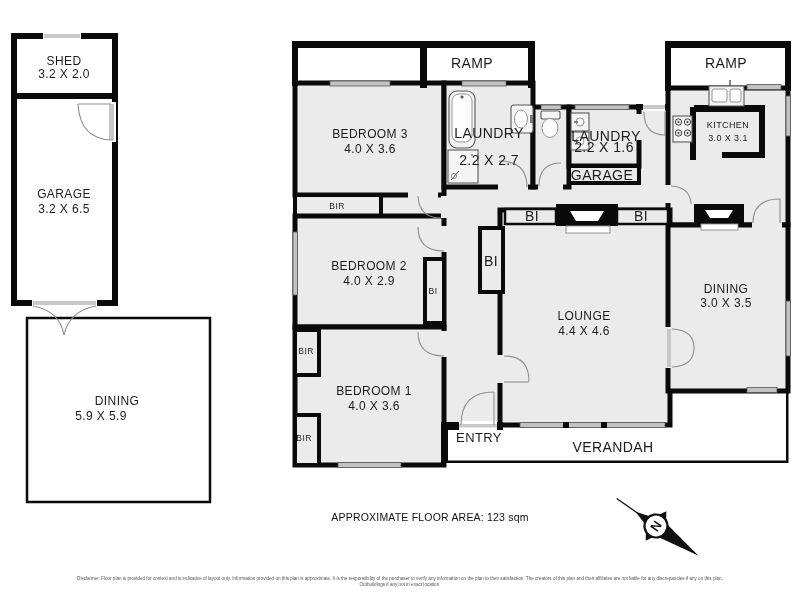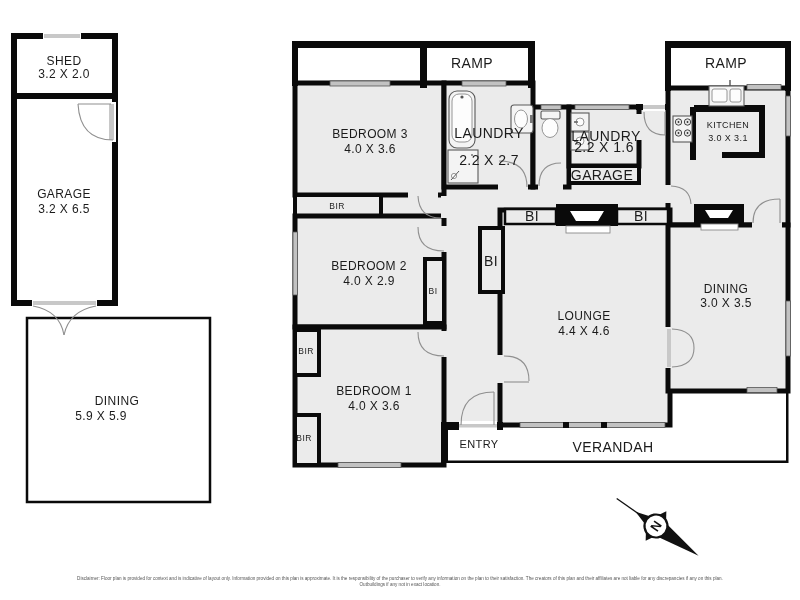--- a/index.html
+++ b/index.html
@@ -19,21 +19,21 @@
   .arc{fill:none;stroke:#8f8f8f;stroke-width:1.1;}
   .fx{stroke:#5a5a5a;stroke-width:1.1;fill:#f4f4f4;}
   .fxi{stroke:#8a8a8a;stroke-width:0.9;fill:#fdfdfd;}
   .hearth{fill:#ffffff;stroke:#8a8a8a;stroke-width:0.9;}
   .lbl{position:absolute;transform:translate(-50%,-50%);white-space:nowrap;
        color:#1b1b1b;letter-spacing:0.4px;}
   .f10{font-size:12px;}
   .f9{font-size:9px;}
   .f85{font-size:8.5px;}
   .f8{font-size:14px;}
-  .f75{font-size:11px;margin-top:7px;}
+  .f75{font-size:13px;}
   .area{font-size:10.5px;letter-spacing:0.2px;color:#111;}
   .disc{position:absolute;left:400px;top:582px;transform:translate(-50%,-50%);
         width:660px;font-size:4.6px;line-height:6px;text-align:center;color:#555;
         white-space:normal;letter-spacing:0;}
   .ntxt{font:bold 13px "Liberation Sans",sans-serif;fill:#111;}
 </style>
 </head>
 <body>
 
 <div id="stage">
@@ -265,15 +265,16 @@
 <div class="lbl f8" style="left:613px;top:447px">VERANDAH</div>
 
 <div class="lbl f85" style="left:337px;top:206px">BIR</div>
 <div class="lbl f85" style="left:306px;top:351px">BIR</div>
 <div class="lbl f85" style="left:304px;top:438px">BIR</div>
 <div class="lbl f85" style="left:433px;top:291px">BI</div>
 <div class="lbl f8" style="left:491px;top:261px">BI</div>
 <div class="lbl f8" style="left:532px;top:216px">BI</div>
 <div class="lbl f8" style="left:641px;top:216px">BI</div>
 
+<div class="lbl area" style="left:430px;top:517px">APPROXIMATE FLOOR AREA: 123 sqm</div>
 <div class="disc">Disclaimer: Floor plan is provided for context and is indicative of layout only. Information provided on this plan is approximate. It is the responsibility of the purchaser to verify any information on the plan to their satisfaction. The creators of this plan and their affiliates are not liable for any discrepancies if any on this plan. Outbuildings if any not in exact location.</div>
 
 </div>
 
 </body></html>

